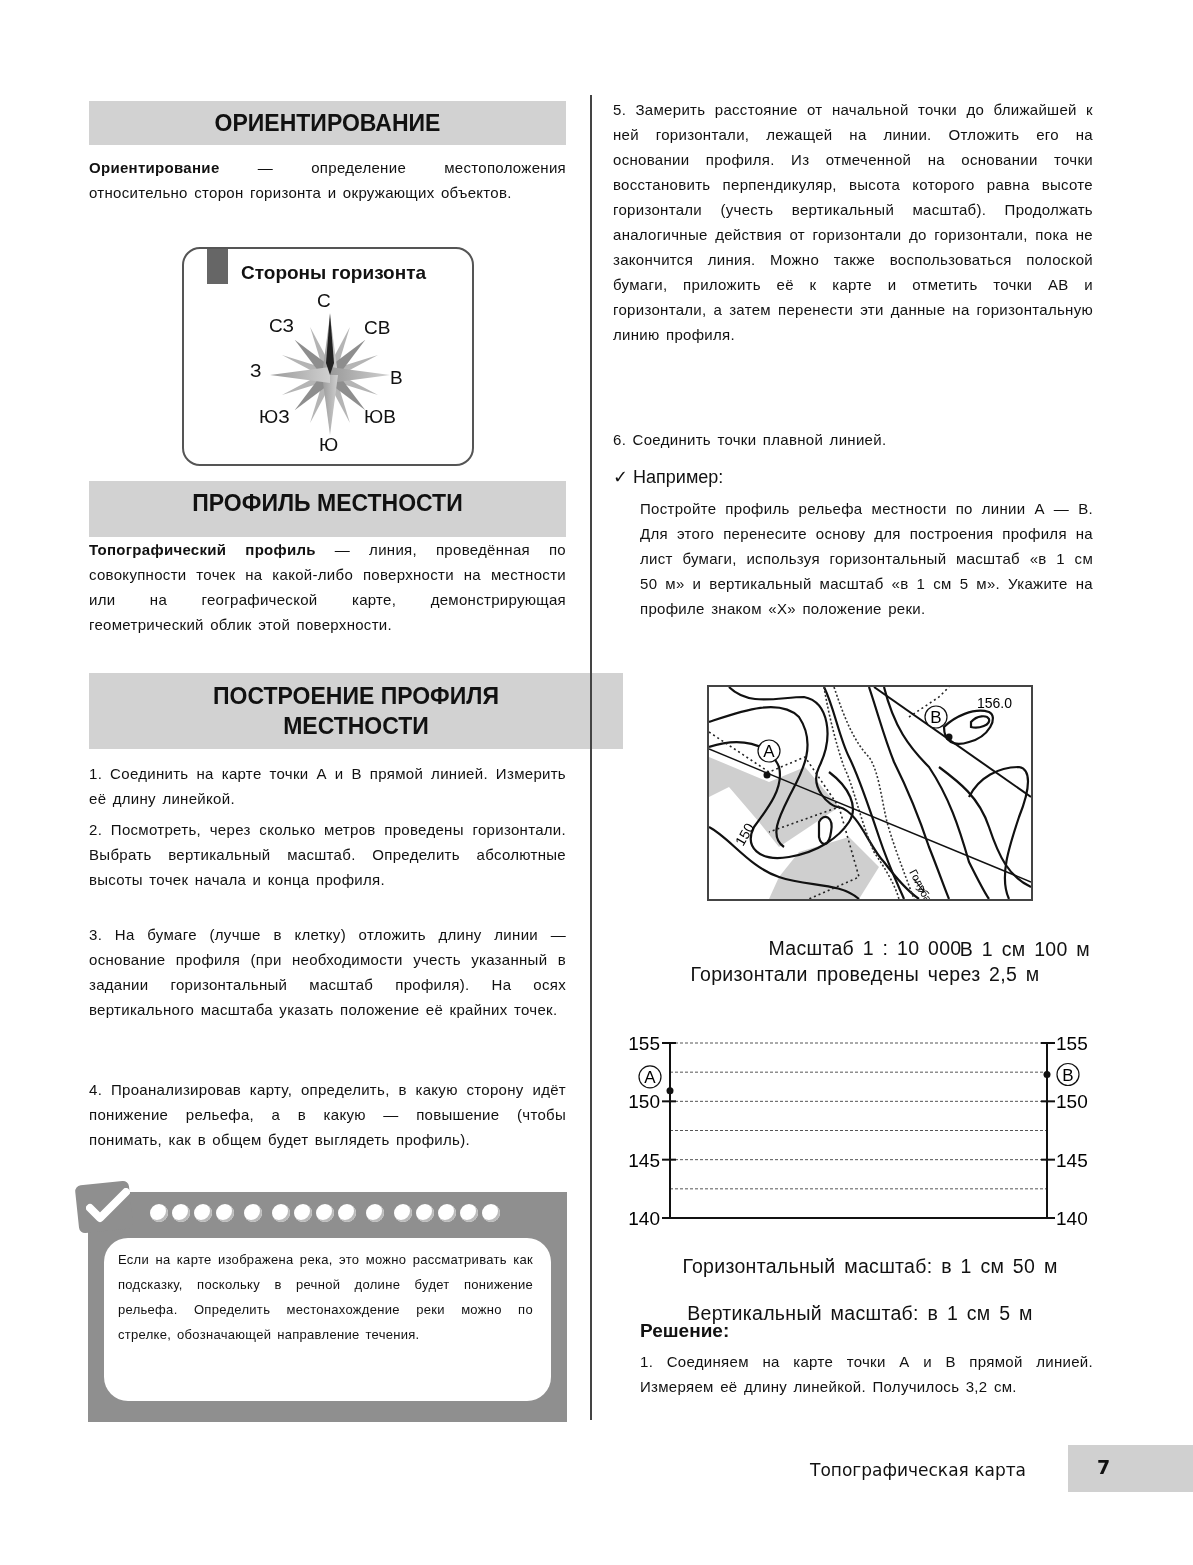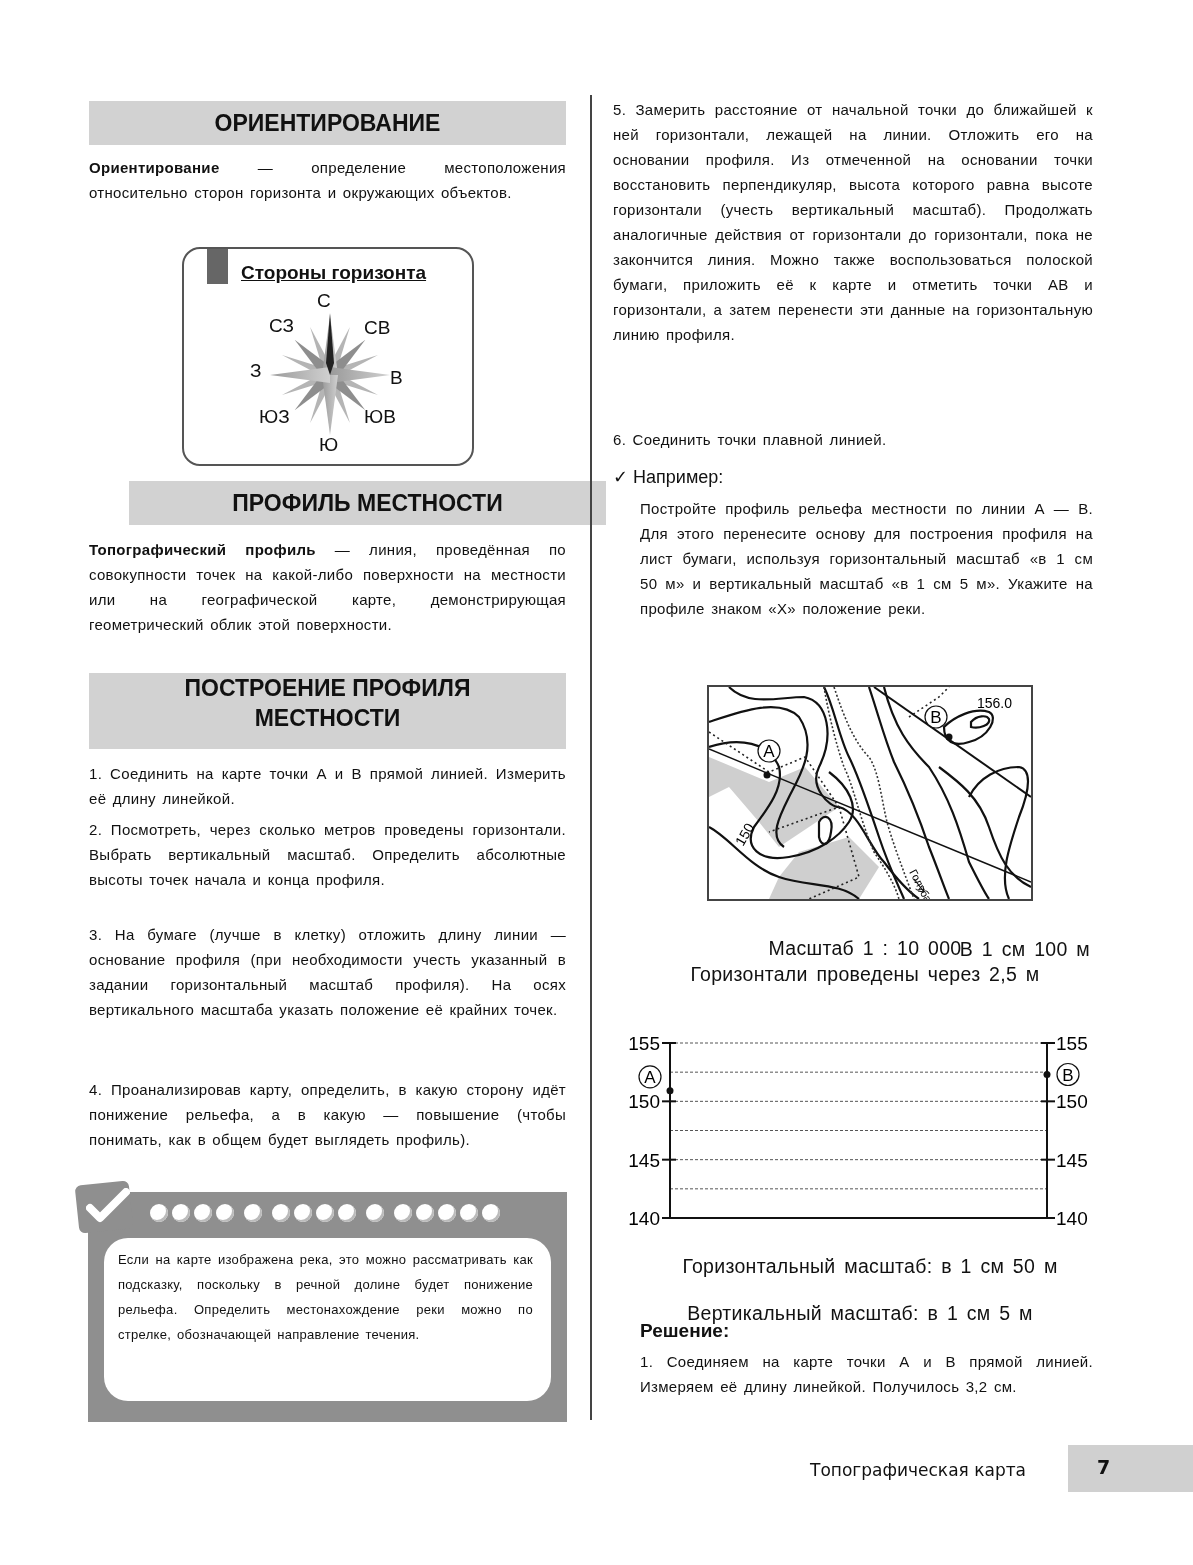--- a/index.html
+++ b/index.html
@@ -5,21 +5,21 @@
   html,body{margin:0;padding:0;background:#fff;}
   body{width:1193px;height:1565px;position:relative;overflow:hidden;font-family:"Liberation Sans","DejaVu Sans",sans-serif;color:#111;}
   .abs{position:absolute;}
   .band{position:absolute;background:#d2d2d2;text-align:center;font-weight:bold;color:#111;}
   .band span{display:block;}
   .para{position:absolute;font-size:15px;line-height:25px;text-align:justify;text-align-last:left;letter-spacing:0.3px;word-spacing:2px;}
   .para b{font-weight:bold;}
   .divider{position:absolute;left:590px;top:95px;width:2px;height:1325px;background:#444;}
   .compass-box{position:absolute;left:182px;top:247px;width:288px;height:215px;border:2px solid #555;border-radius:18px;background:#fff;}
   .compass-tab{position:absolute;left:207px;top:249px;width:21px;height:35px;background:#666;}
-  .compass-title{position:absolute;left:241px;top:262px;font-weight:bold;font-size:19px;text-decoration:underline;}
+  .compass-title{position:absolute;left:241px;top:262px;font-weight:bold;font-size:19px;}
   .dir{position:absolute;font-size:19px;}
   .tip-outer{position:absolute;left:88px;top:1192px;width:479px;height:230px;background:#8f8f8f;}
   .tip-tab{position:absolute;left:77px;top:1183px;width:54px;height:48px;background:#8f8f8f;border-radius:6px;transform:rotate(-6deg);}
   .tip-inner{position:absolute;left:104px;top:1238px;width:447px;height:163px;background:#fff;border-radius:24px;}
   .tip-text{position:absolute;left:118px;top:1247px;width:415px;font-size:13px;line-height:25px;text-align:justify;text-align-last:left;letter-spacing:0.3px;word-spacing:2px;}
   .dots{position:absolute;left:150px;top:1204px;display:flex;gap:4px;}
   .dot{width:18px;height:18px;border-radius:50%;background:#fff;box-shadow:inset -2px -2px 0 #bbb;}
   .dot.gap{margin-left:6px;}
   .center-txt{position:absolute;text-align:center;font-size:19.5px;line-height:25px;letter-spacing:0.3px;word-spacing:3px;}
   .footer-text{position:absolute;left:810px;top:1460px;font-family:"DejaVu Sans",sans-serif;font-size:17px;}
@@ -77,29 +77,29 @@
 
 <div class="dir" style="left:317px;top:290px;">С</div>
 <div class="dir" style="left:364px;top:317px;">СВ</div>
 <div class="dir" style="left:390px;top:367px;">В</div>
 <div class="dir" style="left:364px;top:406px;">ЮВ</div>
 <div class="dir" style="left:319px;top:434px;">Ю</div>
 <div class="dir" style="left:259px;top:406px;">ЮЗ</div>
 <div class="dir" style="left:250px;top:360px;">З</div>
 <div class="dir" style="left:269px;top:315px;">СЗ</div>
 
-<div class="band" style="left:89px;top:481px;width:477px;height:44px;font-size:23px;line-height:44px;margin-left:40px;">
+<div class="band" style="left:89px;top:481px;width:477px;height:56px;font-size:23px;line-height:44px;">
   <span>ПРОФИЛЬ МЕСТНОСТИ</span>
 </div>
 
 <div class="para" style="left:89px;top:537px;width:477px;">
   <b>Топографический профиль</b><span> — линия, про­ведённая по совокупности точек на ка­кой-либо поверхности на местности или на географической карте, демонстрирующая геометрический облик этой поверхности.</span>
 </div>
 
-<div class="band" style="left:89px;top:673px;width:477px;height:76px;font-size:23px;line-height:30px;box-sizing:border-box;">
+<div class="band" style="left:89px;top:673px;width:534px;height:76px;font-size:23px;line-height:30px;padding-top:8px;box-sizing:border-box;">
   <span>ПОСТРОЕНИЕ ПРОФИЛЯ</span>
   <span>МЕСТНОСТИ</span>
 </div>
 
 <div class="para" style="left:89px;top:761px;width:477px;">1. Соединить на карте точки А и В прямой линией. Измерить её длину линейкой.</div>
 <div class="para" style="left:89px;top:817px;width:477px;">2. Посмотреть, через сколько метров про­ведены горизонтали. Выбрать вертикальный масштаб. Определить абсолютные высоты точек начала и конца профиля.</div>
 <div class="para" style="left:89px;top:922px;width:477px;">3. На бумаге (лучше в клетку) отложить длину линии — основание профиля (при не­обходимости учесть указанный в задании го­ризонтальный масштаб профиля). На осях вертикального масштаба указать положение её крайних точек.</div>
 <div class="para" style="left:89px;top:1077px;width:477px;">4. Проанализировав карту, определить, в какую сторону идёт понижение рельефа, а в какую — повышение (чтобы понимать, как в общем будет выглядеть профиль).</div>
 
 <div class="tip-outer"></div>

